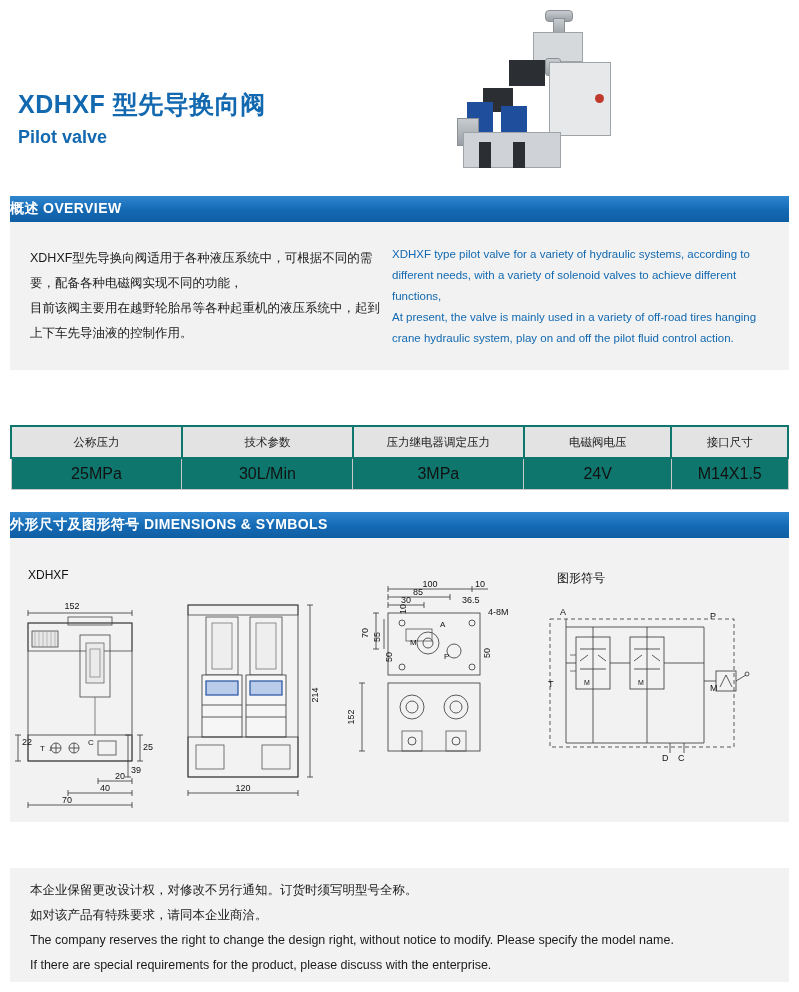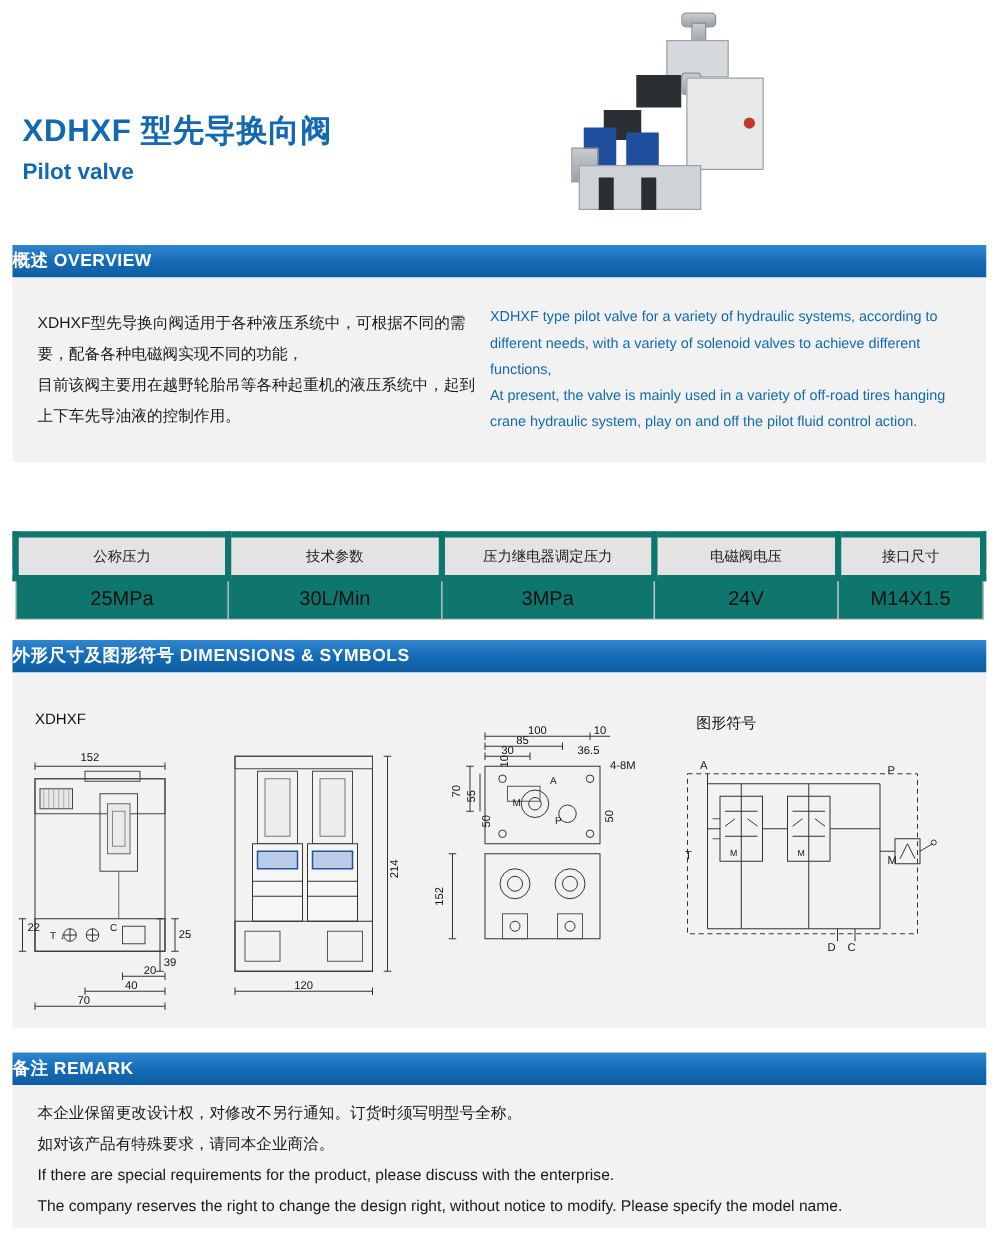--- a/index.html
+++ b/index.html
@@ -45,21 +45,21 @@
     background:#f2f2f2;
   }
 
   
   .ov-cn{position:absolute;left:30px;top:246px;width:350px;font-size:12.5px;line-height:25px;color:#1a1a1a;}
   .ov-en{position:absolute;left:392px;top:244px;width:390px;font-size:11.5px;line-height:21px;color:#1269b0;}
 
   
   .ptable{position:absolute;left:10px;top:425px;width:779px;border-collapse:collapse;}
   .ptable th{
-    background:#e3e3e3;border:5px solid #0f766e;
+    background:#e3e3e3;border:2px solid #0f766e;
     font-size:11.5px;font-weight:normal;color:#222;height:28px;
   }
   .ptable td{
     background:#0f766e;border:1px solid #c9c9c9;
     font-size:16px;color:#111;height:28px;text-align:center;
   }
 
   
   .dim-label{position:absolute;font-size:12px;color:#111;}
   .drawing{position:absolute;left:10px;top:545px;width:779px;height:275px;}
@@ -324,24 +324,21 @@
         <circle cx="737" cy="129" r="2"></circle>
         <line x1="694" y1="136" x2="706" y2="136"></line>
 
         <path d="M560 110 L566 110 M560 126 L566 126" stroke="#555"></path>
         <text x="574" y="140" fill="#111" stroke="none" font-size="7">M</text>
         <text x="628" y="140" fill="#111" stroke="none" font-size="7">M</text>
       </g>
     </svg>
   </div>
 
-  <div class="bar" style="top:842px;">
-    <span>备注 REMARK</span>
-  </div>
   <div class="panel" style="top:868px;height:114px;"></div>
   <div class="rm-text">
     <div>本企业保留更改设计权，对修改不另行通知。订货时须写明型号全称。</div>
     <div>如对该产品有特殊要求，请同本企业商洽。</div>
+    <div class="en">The company reserves the right to change the design right, without notice to modify. Please specify the model name.</div>
     <div class="en">If there are special requirements for the product, please discuss with the enterprise.</div>
-    <div class="en">The company reserves the right to change the design right, without notice to modify. Please specify the model name.</div>
   </div>
 
 </div>
 
 </body></html>

